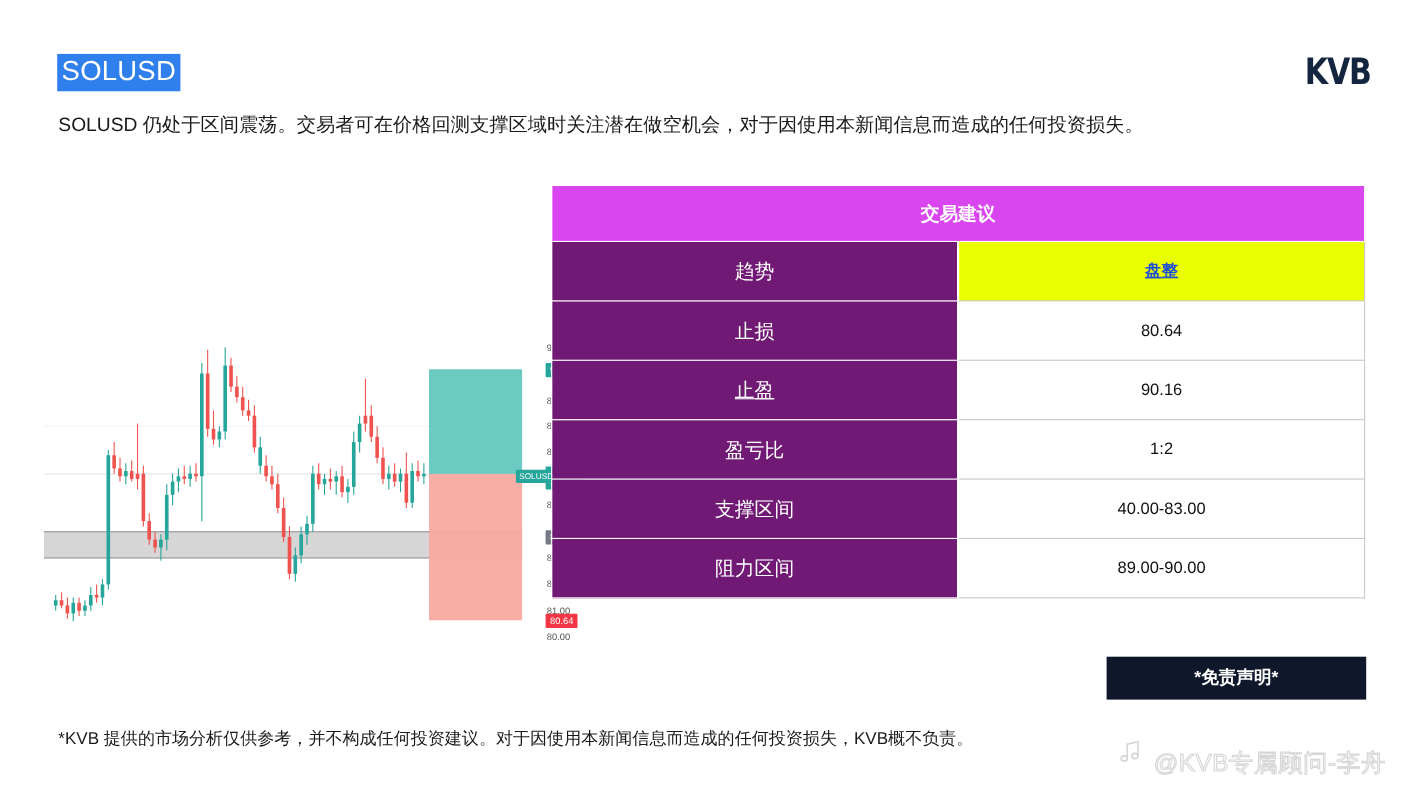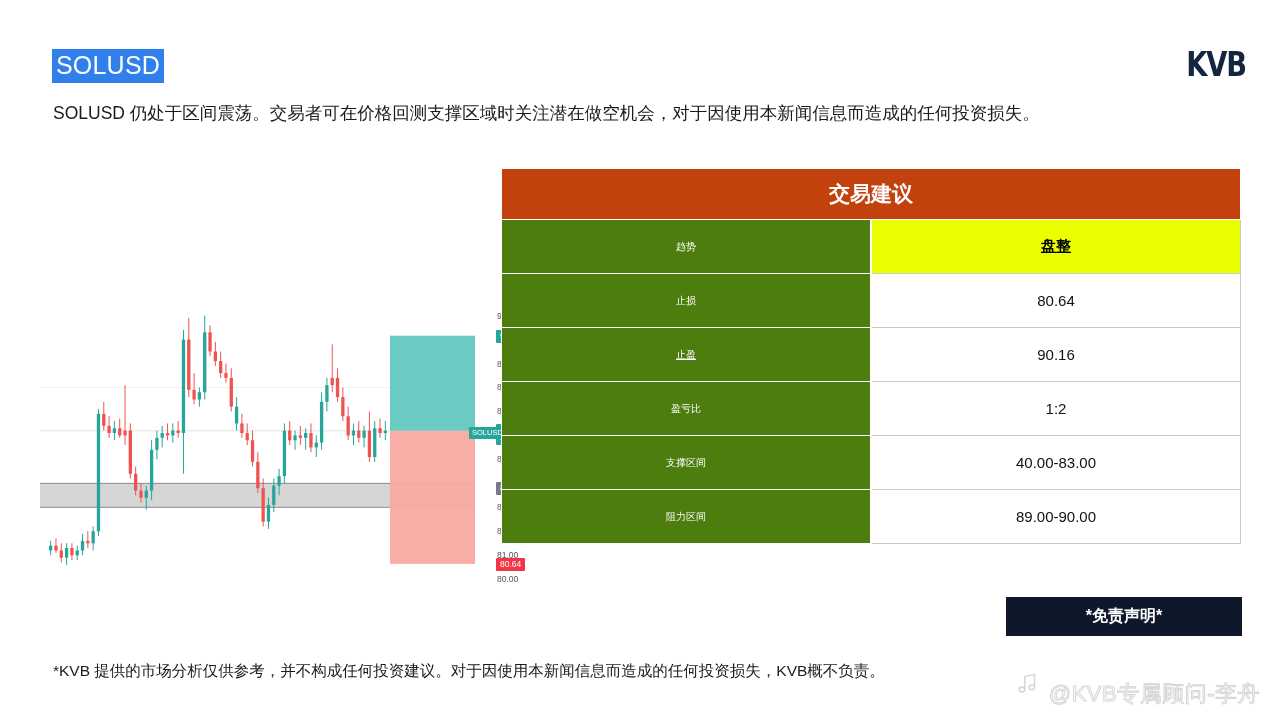--- a/index.html
+++ b/index.html
@@ -135,42 +135,42 @@
     table-layout: fixed;
   }
   #advice-table td {
     border: 1px solid #ffffff;
     padding: 0;
     height: 53px;
     vertical-align: middle;
     text-align: center;
   }
   .tbl-title {
-    background: #c2410c;
+    background: #d946ef;
     color: #ffffff;
-    font-size: 21px;
+    font-size: 17px;
     font-weight: bold;
     height: 50px !important;
   }
   .tbl-label {
-    background: #4d7c0f;
+    background: #701a75;
     color: #ffffff;
-    font-size: 10px;
+    font-size: 18px;
     border-right: 2px solid #ffffff !important;
   }
   .tbl-label-u { text-decoration: underline; }
   .tbl-value {
     background: #ffffff;
     color: #111111;
     font-size: 15px;
     border: 1px solid #c8c8c8 !important;
   }
   .tbl-trend {
     background: #eaff00;
-    color: #000000;
+    color: #1d4ed8;
     font-size: 15px;
     font-weight: bold;
     text-decoration: underline;
     border: 1px solid #c8c8c8 !important;
   }
 
   
   #disclaimer-button {
     position: absolute;
     left: 1006px;

